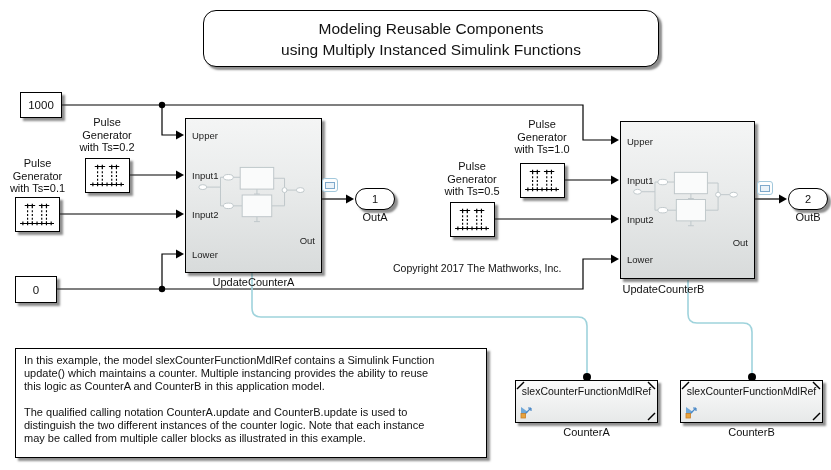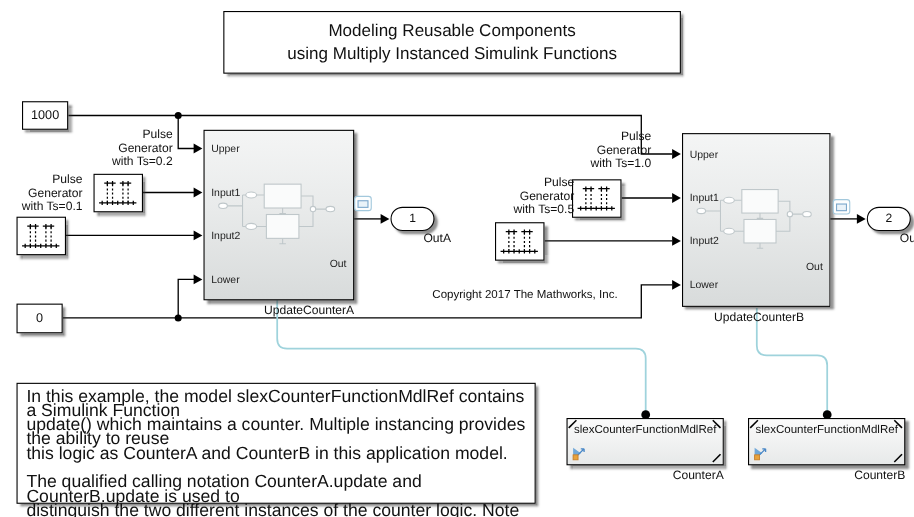--- a/index.html
+++ b/index.html
@@ -11,35 +11,35 @@
   .arrow{fill:#000;stroke:none;}
   .dot{fill:#000;stroke:none;}
   .block{position:absolute;background:#fff;border:1px solid #000;
          box-shadow:3px 3px 2px rgba(50,50,50,.55);box-sizing:border-box;z-index:2;}
   .subsystem{background:linear-gradient(180deg,#f4f5f5 0%,#e9ebeb 45%,#d8dbdb 100%);}
   .modelref{background:linear-gradient(180deg,#fbfbfb,#e7e9e9);border-width:1.5px;}
   .titlebox{z-index:3;text-align:center;font-size:15.5px;line-height:21px;
             padding-top:7px;white-space:pre-line;color:#111;}
   .const{display:flex;align-items:center;justify-content:center;font-size:11.5px;color:#111;}
   .pill{border-radius:11px;display:flex;align-items:center;justify-content:center;font-size:11px;color:#111;}
-  .lbl{position:absolute;font-size:11px;line-height:12.5px;text-align:right;
+  .lbl{position:absolute;font-size:11px;line-height:12.5px;text-align:center;
        color:#111;white-space:pre-line;z-index:2;}
   .portlbl{position:absolute;font-size:9.5px;line-height:12px;color:#222;}
   .portlbl.right{right:6px;margin-top:44px;}
   .portlbl.left{left:6px;}
   .preview{position:absolute;left:0;top:0;}
   .badge{position:absolute;width:16px;height:14px;border:1.5px solid var(--badge);
          border-radius:3px;background:#fdfefe;box-sizing:border-box;z-index:3;
          display:flex;align-items:center;justify-content:center;}
   .badge .inner{width:8px;height:5px;border:1.5px solid var(--badge_dark);background:#eaf3f9;}
   .mrefname{position:absolute;left:0;right:0;top:4px;text-align:center;font-size:10.5px;color:#111;}
   .corners{position:absolute;left:0;top:0;}
   .annotation{position:absolute;border:1px solid #000;background:#fff;
               box-shadow:3px 3px 2px rgba(50,50,50,.55);z-index:2;
-              font-size:16px;line-height:13px;color:#111;padding:5px 8px;box-sizing:border-box;}
+              font-size:11px;line-height:13px;color:#111;padding:5px 8px;box-sizing:border-box;}
   .annotation p{margin:0 0 13px 0;white-space:pre-line;}
   .annotation p:last-child{margin:0;}
   .copyright{position:absolute;font-size:10.5px;color:#111;z-index:2;}
 </style>
 </head>
 <body>
 
 <div id="canvas">
 
   <svg id="wires" width="831" height="470" viewBox="0 0 831 470">
@@ -68,21 +68,21 @@
 
     <circle class="dot" cx="162" cy="105" r="3.2"></circle>
     <circle class="dot" cx="162" cy="289" r="3.2"></circle>
 
     <path class="link-wire" d="M252 273 V308 Q252 317 261 317 H578 Q587 317 587 326 V375"></path>
     <path class="link-wire" d="M688 280 V314 Q688 323 697 323 H743 Q752 323 752 332 V375"></path>
     <circle class="dot" cx="587" cy="377" r="4"></circle>
     <circle class="dot" cx="752" cy="377" r="4"></circle>
   </svg>
 
-  <div class="block titlebox" style="left:203px;top:10px;width:416px;height:57px;">Modeling Reusable Components
+  <div class="block titlebox" style="left:203px;top:10px;width:456px;height:57px;border-radius:13px;">Modeling Reusable Components
 using Multiply Instanced Simulink Functions</div>
 
   <div class="block const" style="left:20px;top:92px;width:42px;height:26px;">
     <span>1000</span>
   </div>
   <div class="block const" style="left:15px;top:276px;width:42px;height:27px;">
     <span>0</span>
   </div>
 
   <div class="lbl" style="left:57px;top:116px;width:100px;">Pulse

